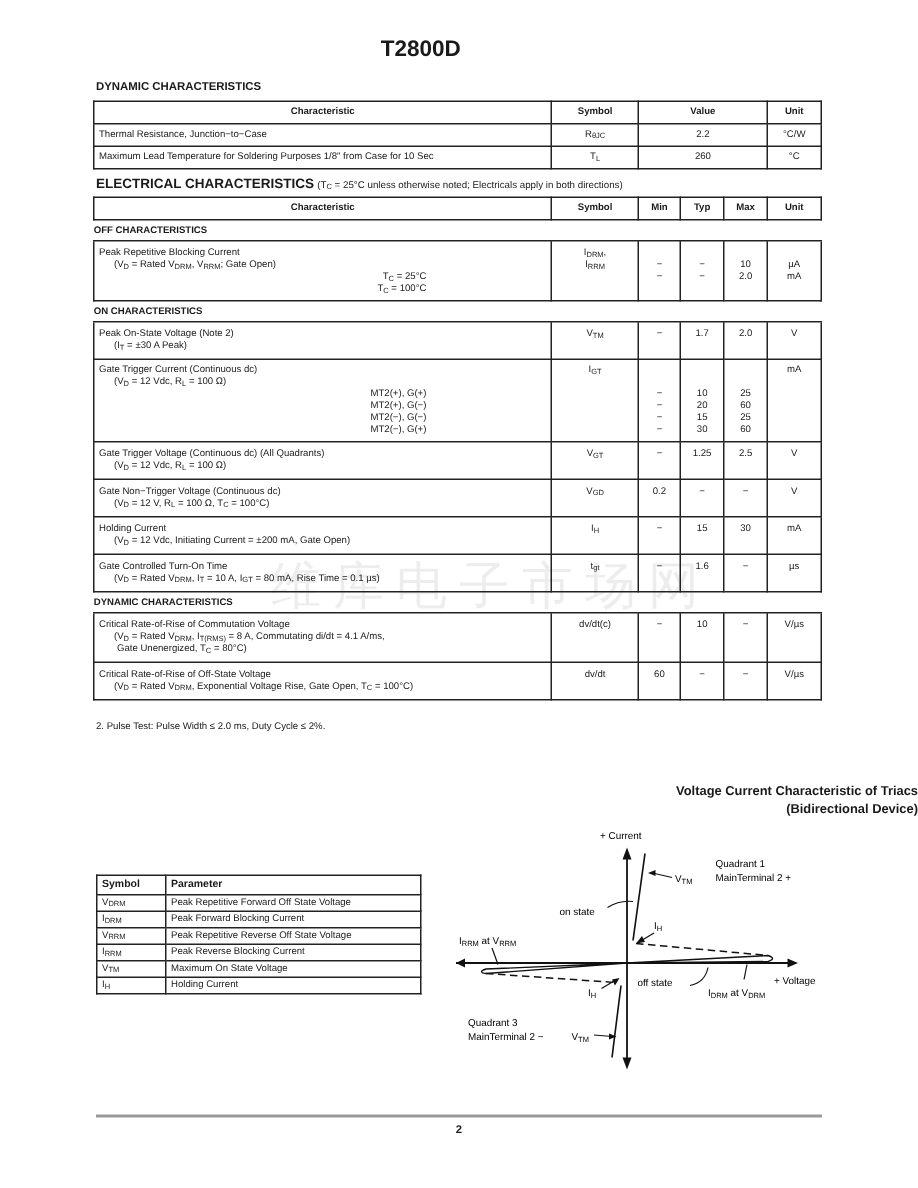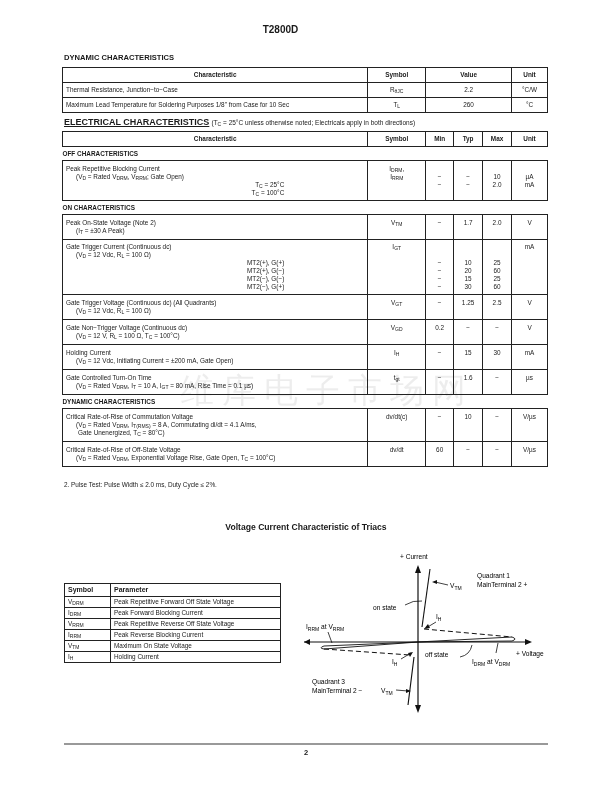--- a/index.html
+++ b/index.html
@@ -1,32 +1,32 @@
 <!DOCTYPE html>
 <html><head>
 <meta charset="utf-8">
 <style>
   html, body { margin: 0; padding: 0; background: #fff; }
   body { width: 612px; height: 792px; position: relative; overflow: hidden;
          font-family: "Liberation Sans", sans-serif; color: #1a1a1a; }
   .abs { position: absolute; }
-  .title { left: 0; width: 561px; top: 24px; text-align: center; font-weight: bold; font-size: 10px; }
+  .title { left: 0; width: 561px; top: 24px; text-align: center; font-weight: bold; font-size: 15px; }
   .sec { left: 64px; font-weight: bold; font-size: 7.6px; }
-  .sec-large { font-size: 9px; text-decoration: underline; }
+  .sec-large { font-size: 9px; }
   .sec-note { font-weight: normal; font-size: 6.5px; }
   table { border-collapse: collapse; font-size: 6.4px; }
   td, th { border: 1px solid #222; padding: 1px 3px; vertical-align: top; line-height: 8px; }
   th { font-weight: bold; text-align: center; padding: 3px 3px; }
   .c { text-align: center; }
   .grp td { border: none; font-weight: bold; padding: 3px 0 2px 0; border-top: 1px solid #222; border-bottom: 1px solid #222; }
   .indent { padding-left: 10px; }
   .cond { text-align: right; padding-right: 80px; }
   sub { font-size: 5px; vertical-align: -1px; line-height: 0; }
   .note { left: 64px; top: 481px; font-size: 6.4px; }
-  .chart-title { left: 0; width: 612px; text-align: center; top: 521px; font-weight: bold; font-size: 8.6px; line-height: 12px; }
+  .chart-title { left: 0; width: 612px; text-align: right; top: 521px; font-weight: bold; font-size: 8.6px; line-height: 12px; }
   .legend-table { left: 64px; top: 583px; width: 217px; }
   .legend-table td { font-size: 6.4px; padding: 1px 3px; }
   .legend-table th { text-align: left; font-size: 7px; padding: 2px 3px; }
   .footer-line { left: 64px; width: 484px; top: 743px; height: 2px; background: #999; }
   .footer { left: 0; width: 612px; text-align: center; top: 748px; font-weight: bold; font-size: 7.5px; line-height: 10px; }
   .watermark { left: 180px; top: 368px; font-size: 34px; color: rgba(0,0,0,0.07); letter-spacing: 8px; font-family: "DejaVu Sans", sans-serif; pointer-events: none; }
   .diag-label { font-size: 6.6px; }
 </style>
 </head>
 <body>
@@ -218,20 +218,21 @@
     <td class="c" style="padding-top:4px">−</td>
     <td class="c" style="padding-top:4px">V/µs</td>
   </tr>
 </tbody>
   </table>
 
 <div class="abs note">2.  Pulse Test: Pulse Width ≤ 2.0 ms, Duty Cycle ≤ 2%.</div>
 
 <div class="abs chart-title">
   <div>Voltage Current Characteristic of Triacs</div>
+  <div>(Bidirectional Device)</div>
 </div>
 
 <table class="abs legend-table">
   <colgroup>
       <col style="width:46px">
       <col>
     </colgroup>
   <tbody>
       <tr>
     <th>Symbol</th>

